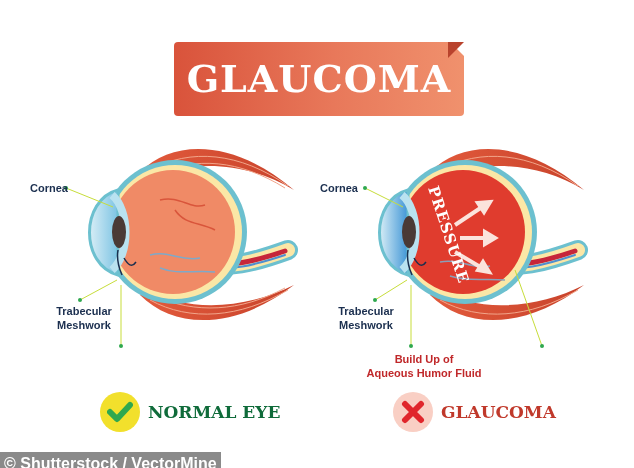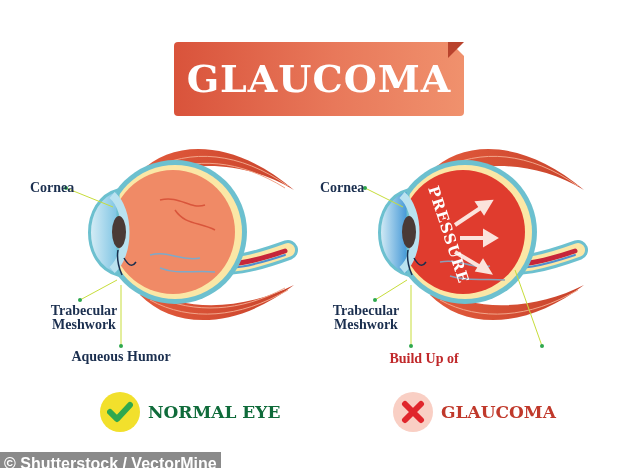--- a/index.html
+++ b/index.html
@@ -22,22 +22,22 @@
       border-style: solid; border-width: 16px 16px 0 0;
       border-color: #b9432d transparent transparent transparent;
     }
     .banner-title {
       position: absolute; left: 0; right: 0; top: 14px; text-align: center;
       color: #ffffff; font-weight: bold; font-size: 38px; letter-spacing: 1px;
       font-family: "DejaVu Serif", serif;
     }
     .eye { position: absolute; }
     .label {
-      position: absolute; font-weight: bold; font-size: 14px; line-height: 14px;
-      color: #1b2f4f; text-align: center; font-family: Liberation Serif, serif;
+      position: absolute; font-weight: bold; font-size: 11px; line-height: 14px;
+      color: #1b2f4f; text-align: center; font-family: Liberation Sans, sans-serif;
     }
     .label.red { color: #c0282a; text-align: center; }
     .status {
       position: absolute; display: flex; align-items: center; gap: 8px;
     }
     .status-icon {
       width: 40px; height: 40px; border-radius: 50%;
       display: flex; align-items: center; justify-content: center;
     }
     .status-text { font-weight: bold; font-size: 17px; font-family: "DejaVu Serif", serif; }
@@ -105,21 +105,20 @@
   <line x1="121" y1="346" x2="121" y2="285" stroke="#c7dd3a" stroke-width="1"></line>
   <circle cx="121" cy="346" r="2" fill="#2fa84f"></circle>
 </svg>
 
 <div class="label" style="left:30px;top:181px;">Cornea</div>
 <div class="label" style="left:44px;top:304px;width:80px;">
   <div>Trabecular</div>
   <div>Meshwork</div>
 </div>
 <div class="label" style="left:70px;top:350px;width:102px;">
-  <div>Aqueous Humor</div>
 </div>
 
 <svg class="eye" style="left:290px;top:0" width="317" height="400" viewBox="0 0 317 400">
   <defs>
     <linearGradient id="corneaG2" x1="0" x2="1">
       <stop offset="0" stop-color="#d8eef6"></stop>
         <stop offset="1" stop-color="#3f95d6"></stop>
     </linearGradient>
     <linearGradient id="muscleG2" x1="0" x2="1">
       <stop offset="0" stop-color="#e25a3c"></stop>
@@ -162,20 +161,21 @@
   <circle cx="252" cy="346" r="2" fill="#2fa84f"></circle>
 </svg>
 
 <div class="label" style="left:320px;top:181px;">Cornea</div>
 <div class="label" style="left:326px;top:304px;width:80px;">
   <div>Trabecular</div>
   <div>Meshwork</div>
 </div>
 <div class="label red" style="left:354px;top:352px;width:140px;">
   <div>Build Up of</div>
+  <div>Aqueous Humor Fluid</div>
 </div>
 <div class="label red" style="left:495px;top:352px;width:100px;">
 </div>
 
 <div class="status" style="left:100px;top:392px;justify-content:space-between;">
   <div class="status-icon" style="background:#f2e02c;">
     <svg width="26" height="22" viewBox="0 0 26 22">
         <path d="M3 11 L10 18 L23 4" stroke="#2fa84f" stroke-width="6" fill="none" stroke-linecap="round" stroke-linejoin="round"></path>
       </svg>
   </div>

